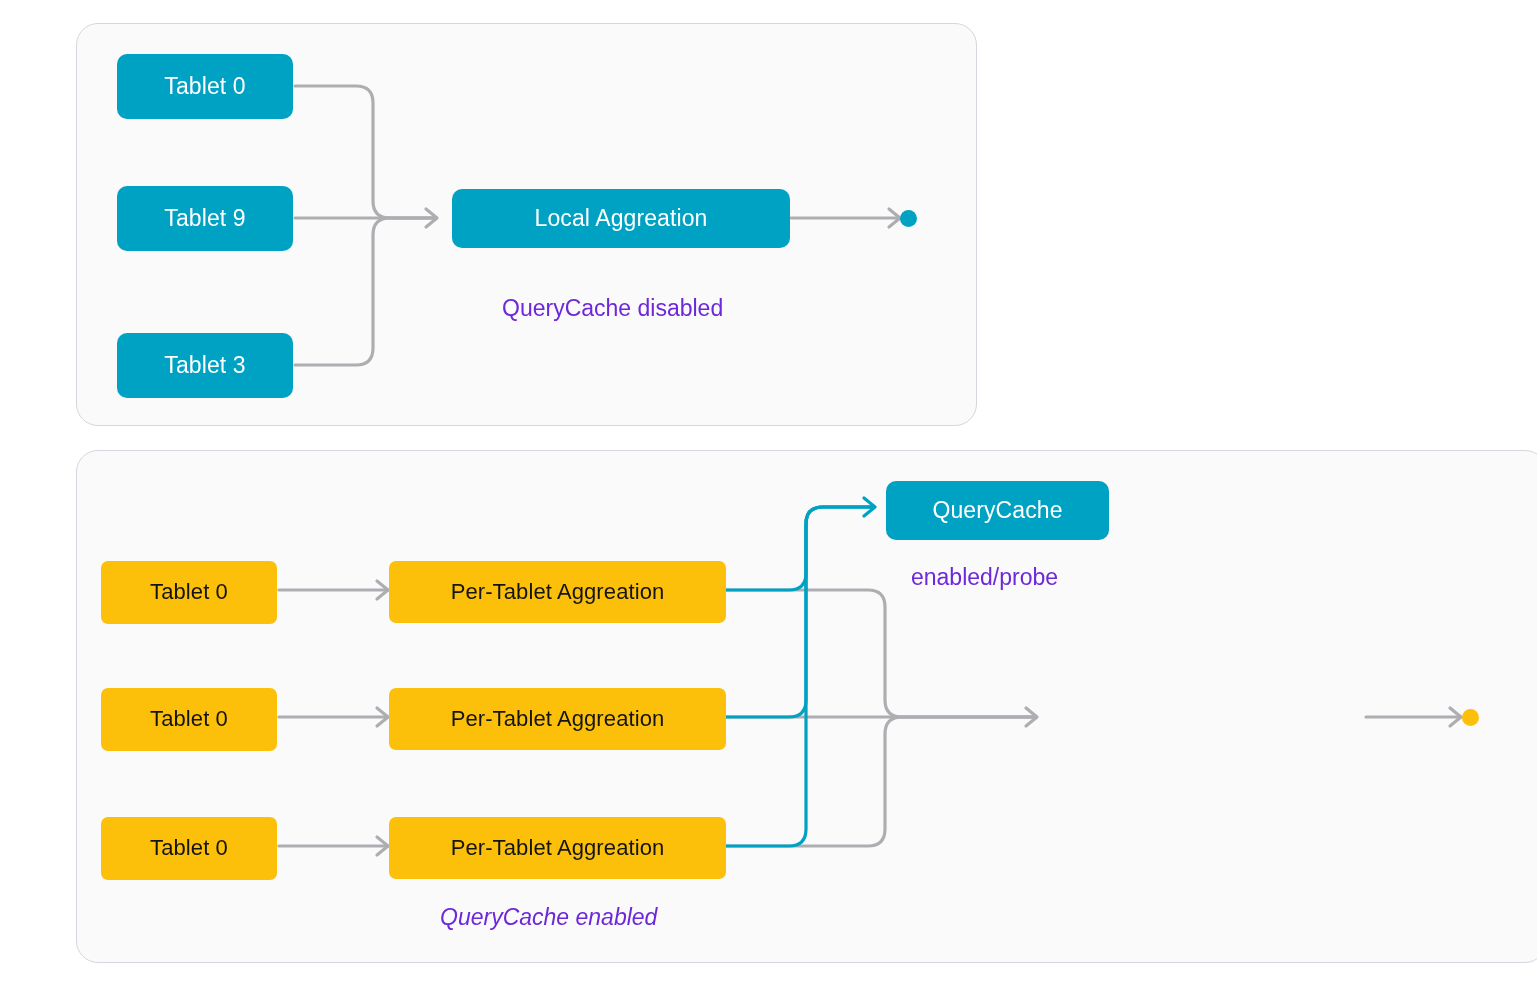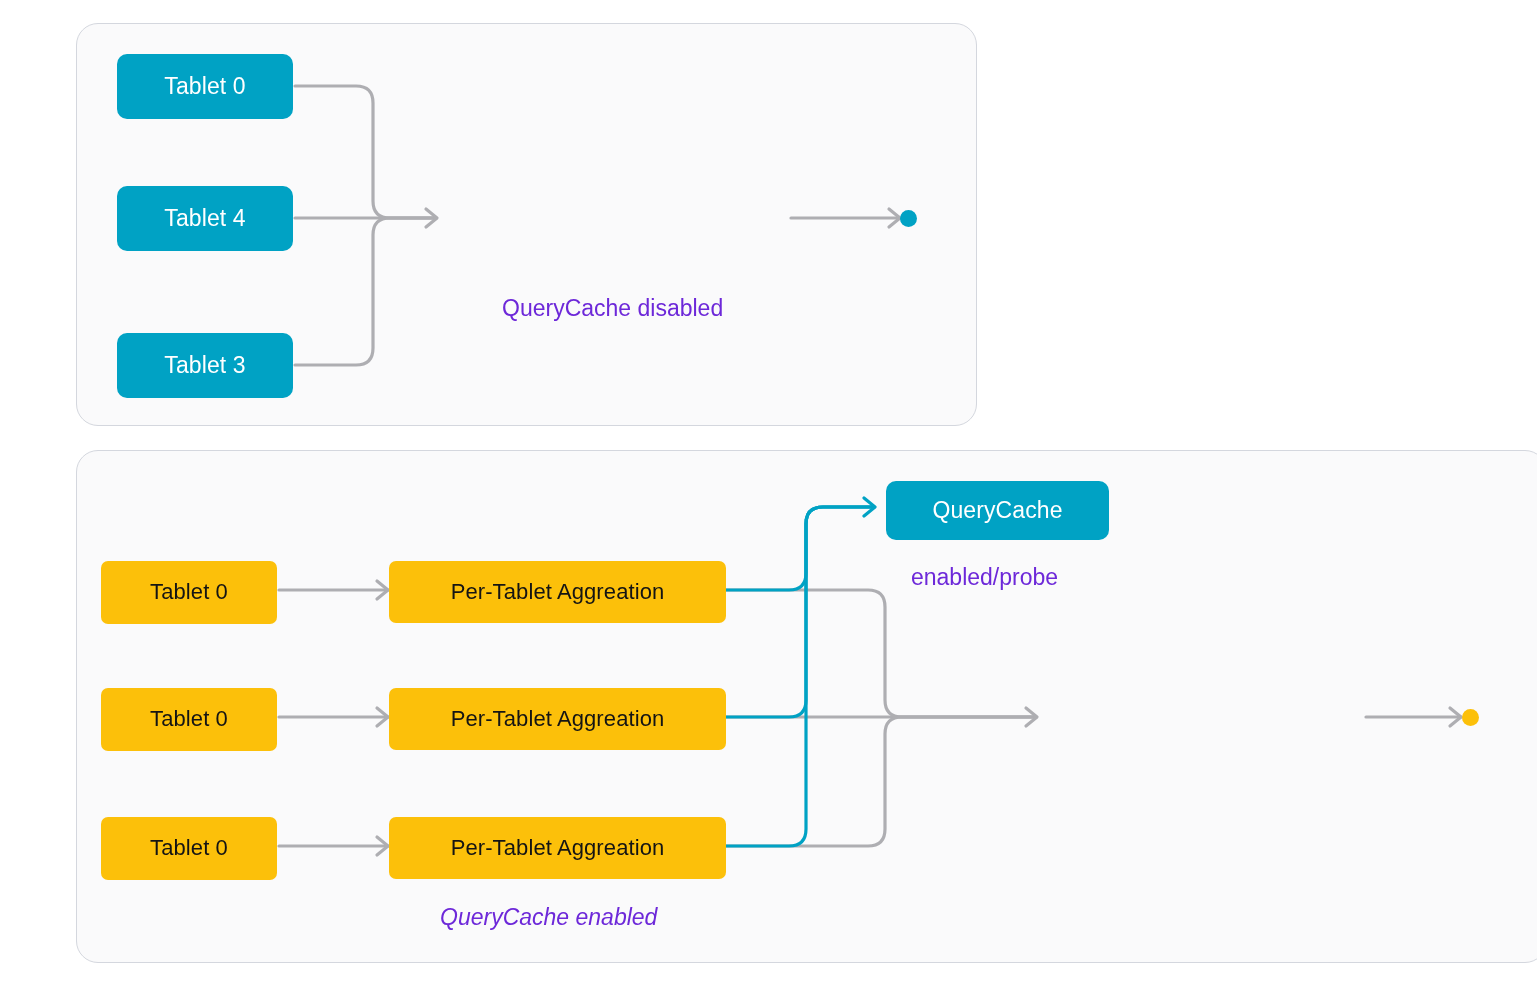--- a/index.html
+++ b/index.html
@@ -133,27 +133,30 @@
 
     <path class="wire-grey" d="M 755 218 L 864 218"></path>
     <path class="arrowhead-grey" d="M 853 209 L 864 218 L 853 227"></path>
   </svg>
 
   <div class="node teal" style="left:81px; top:54px; width:176px; height:65px;">
     <span>Tablet 0</span>
   </div>
 
   <div class="node teal" style="left:81px; top:186px; width:176px; height:65px;">
-    <span>Tablet 4</span>
+    <span>Tablet 9</span>
   </div>
 
   <div class="node teal" style="left:81px; top:333px; width:176px; height:65px;">
     <span>Tablet 3</span>
   </div>
 
+  <div class="node teal" style="left:416px; top:189px; width:338px; height:59px;">
+    <span>Local Aggreation</span>
+  </div>
 
   <div class="endpoint-dot" style="left:864px; top:210px; width:17px; height:17px; background:#00a2c4;"></div>
 
   <div class="caption" style="left:466px; top:295px;">QueryCache disabled</div>
 
   <div class="panel" id="panel-bottom"></div>
 
   <svg class="wires">
 
     <path class="wire-grey" d="M 243 590 L 352 590"></path>

